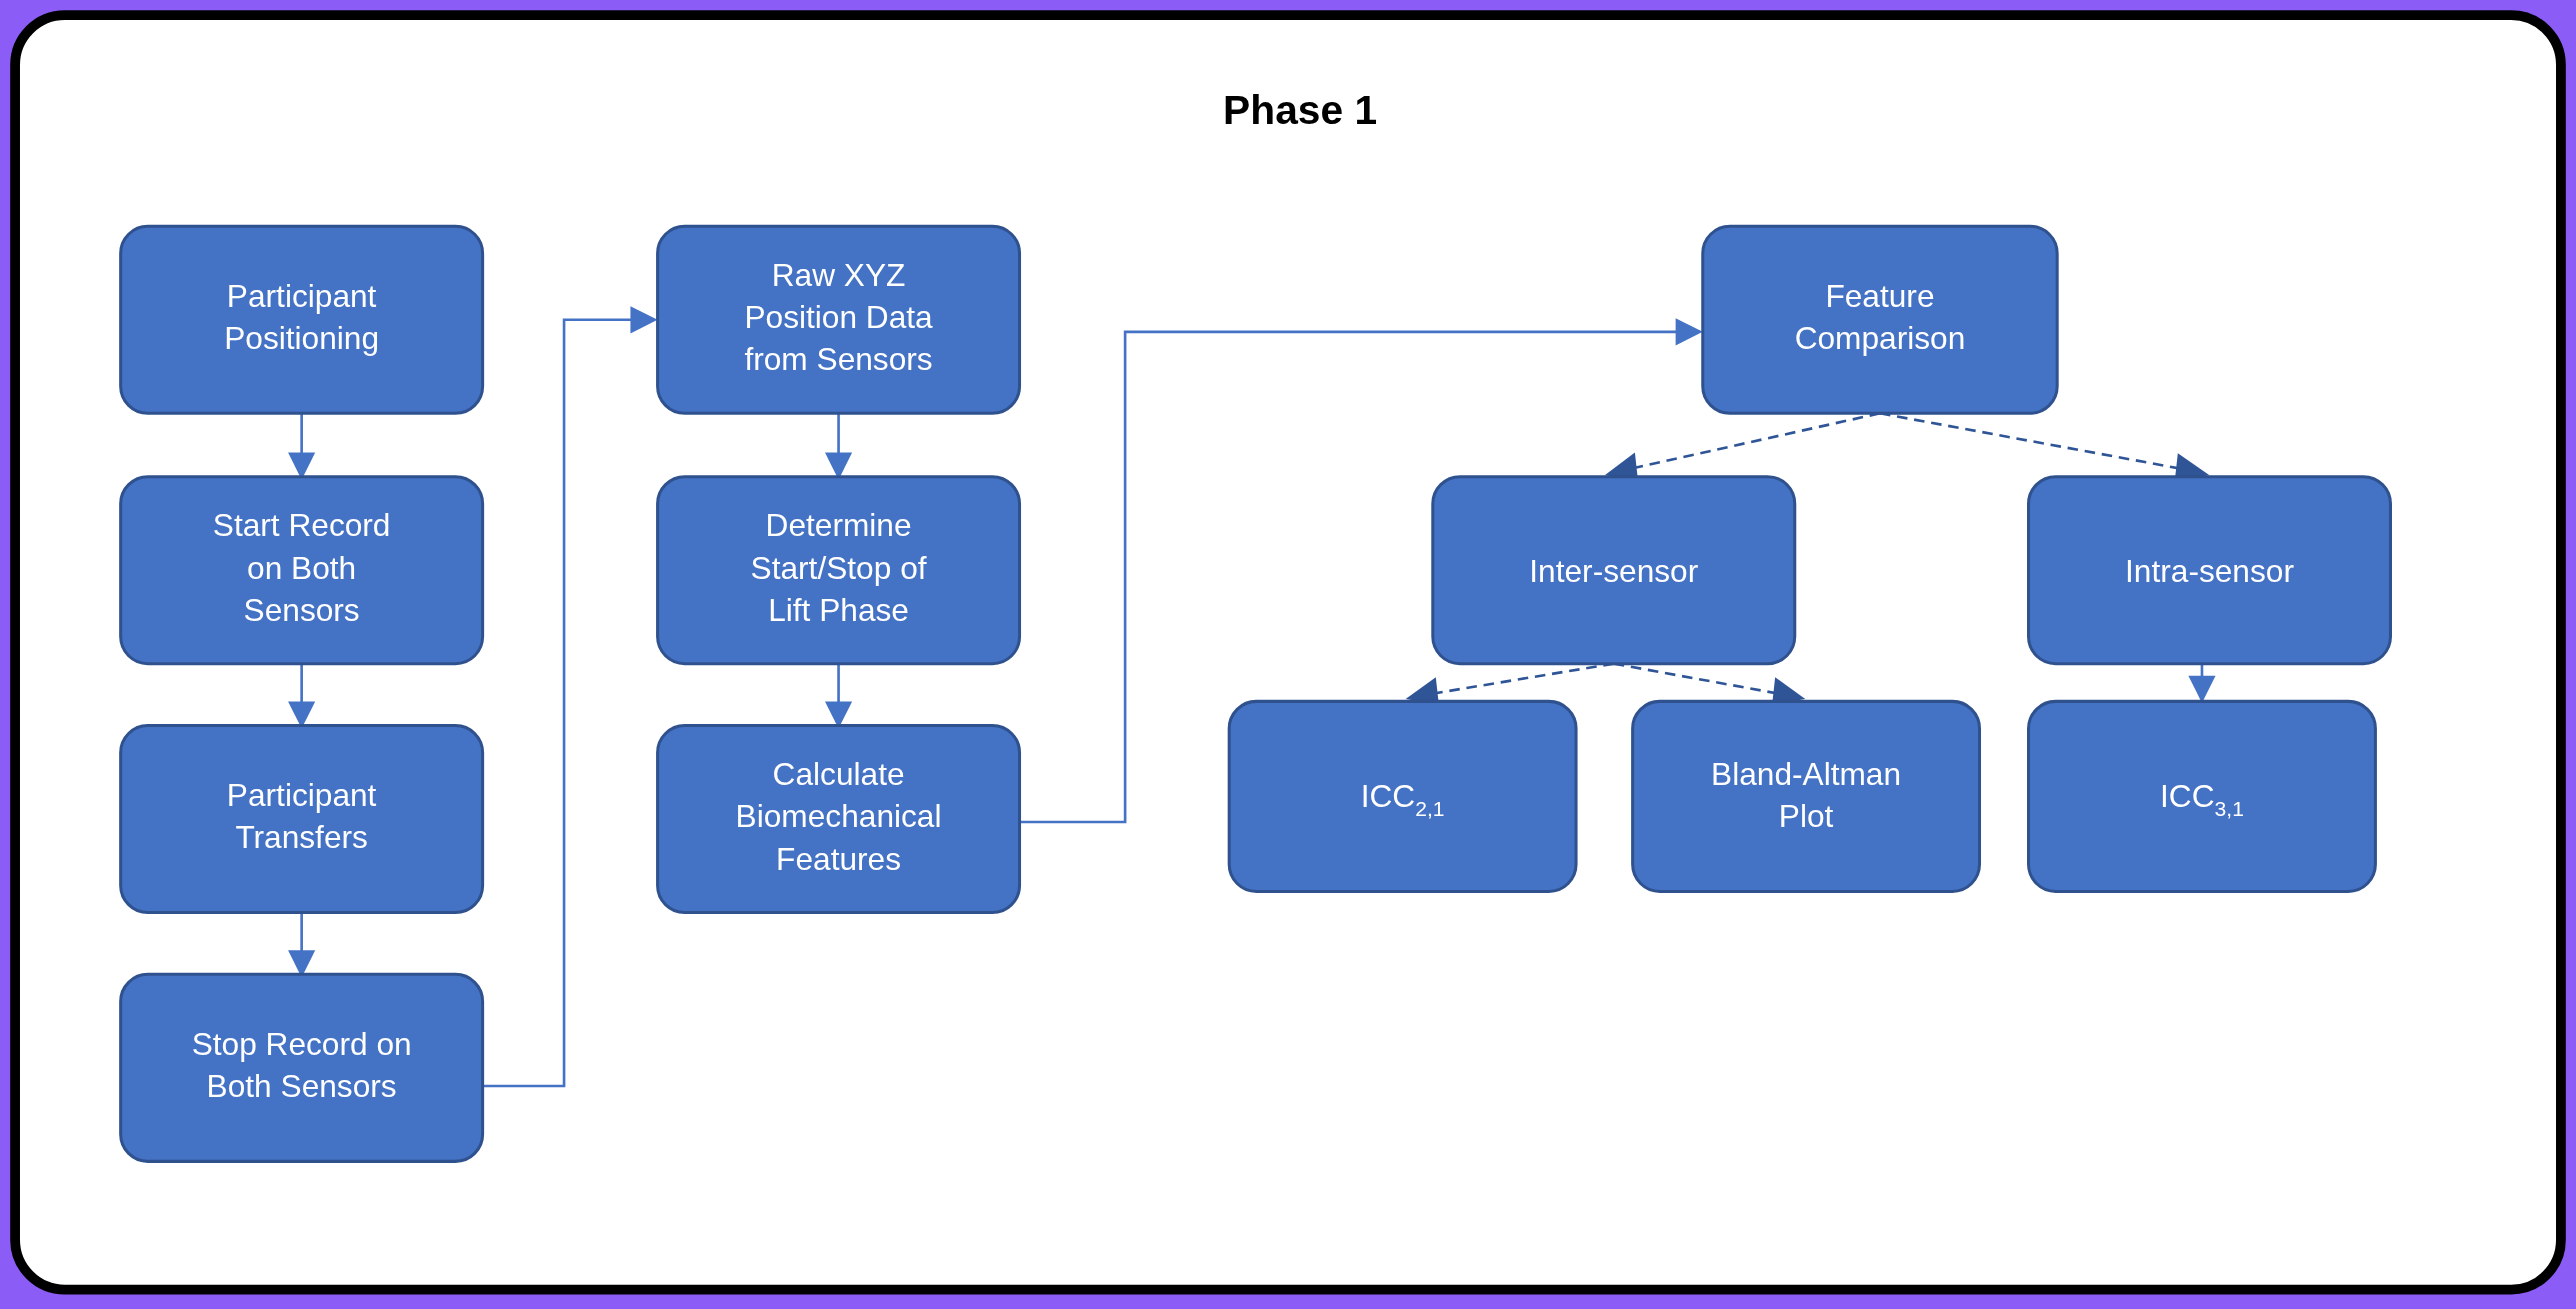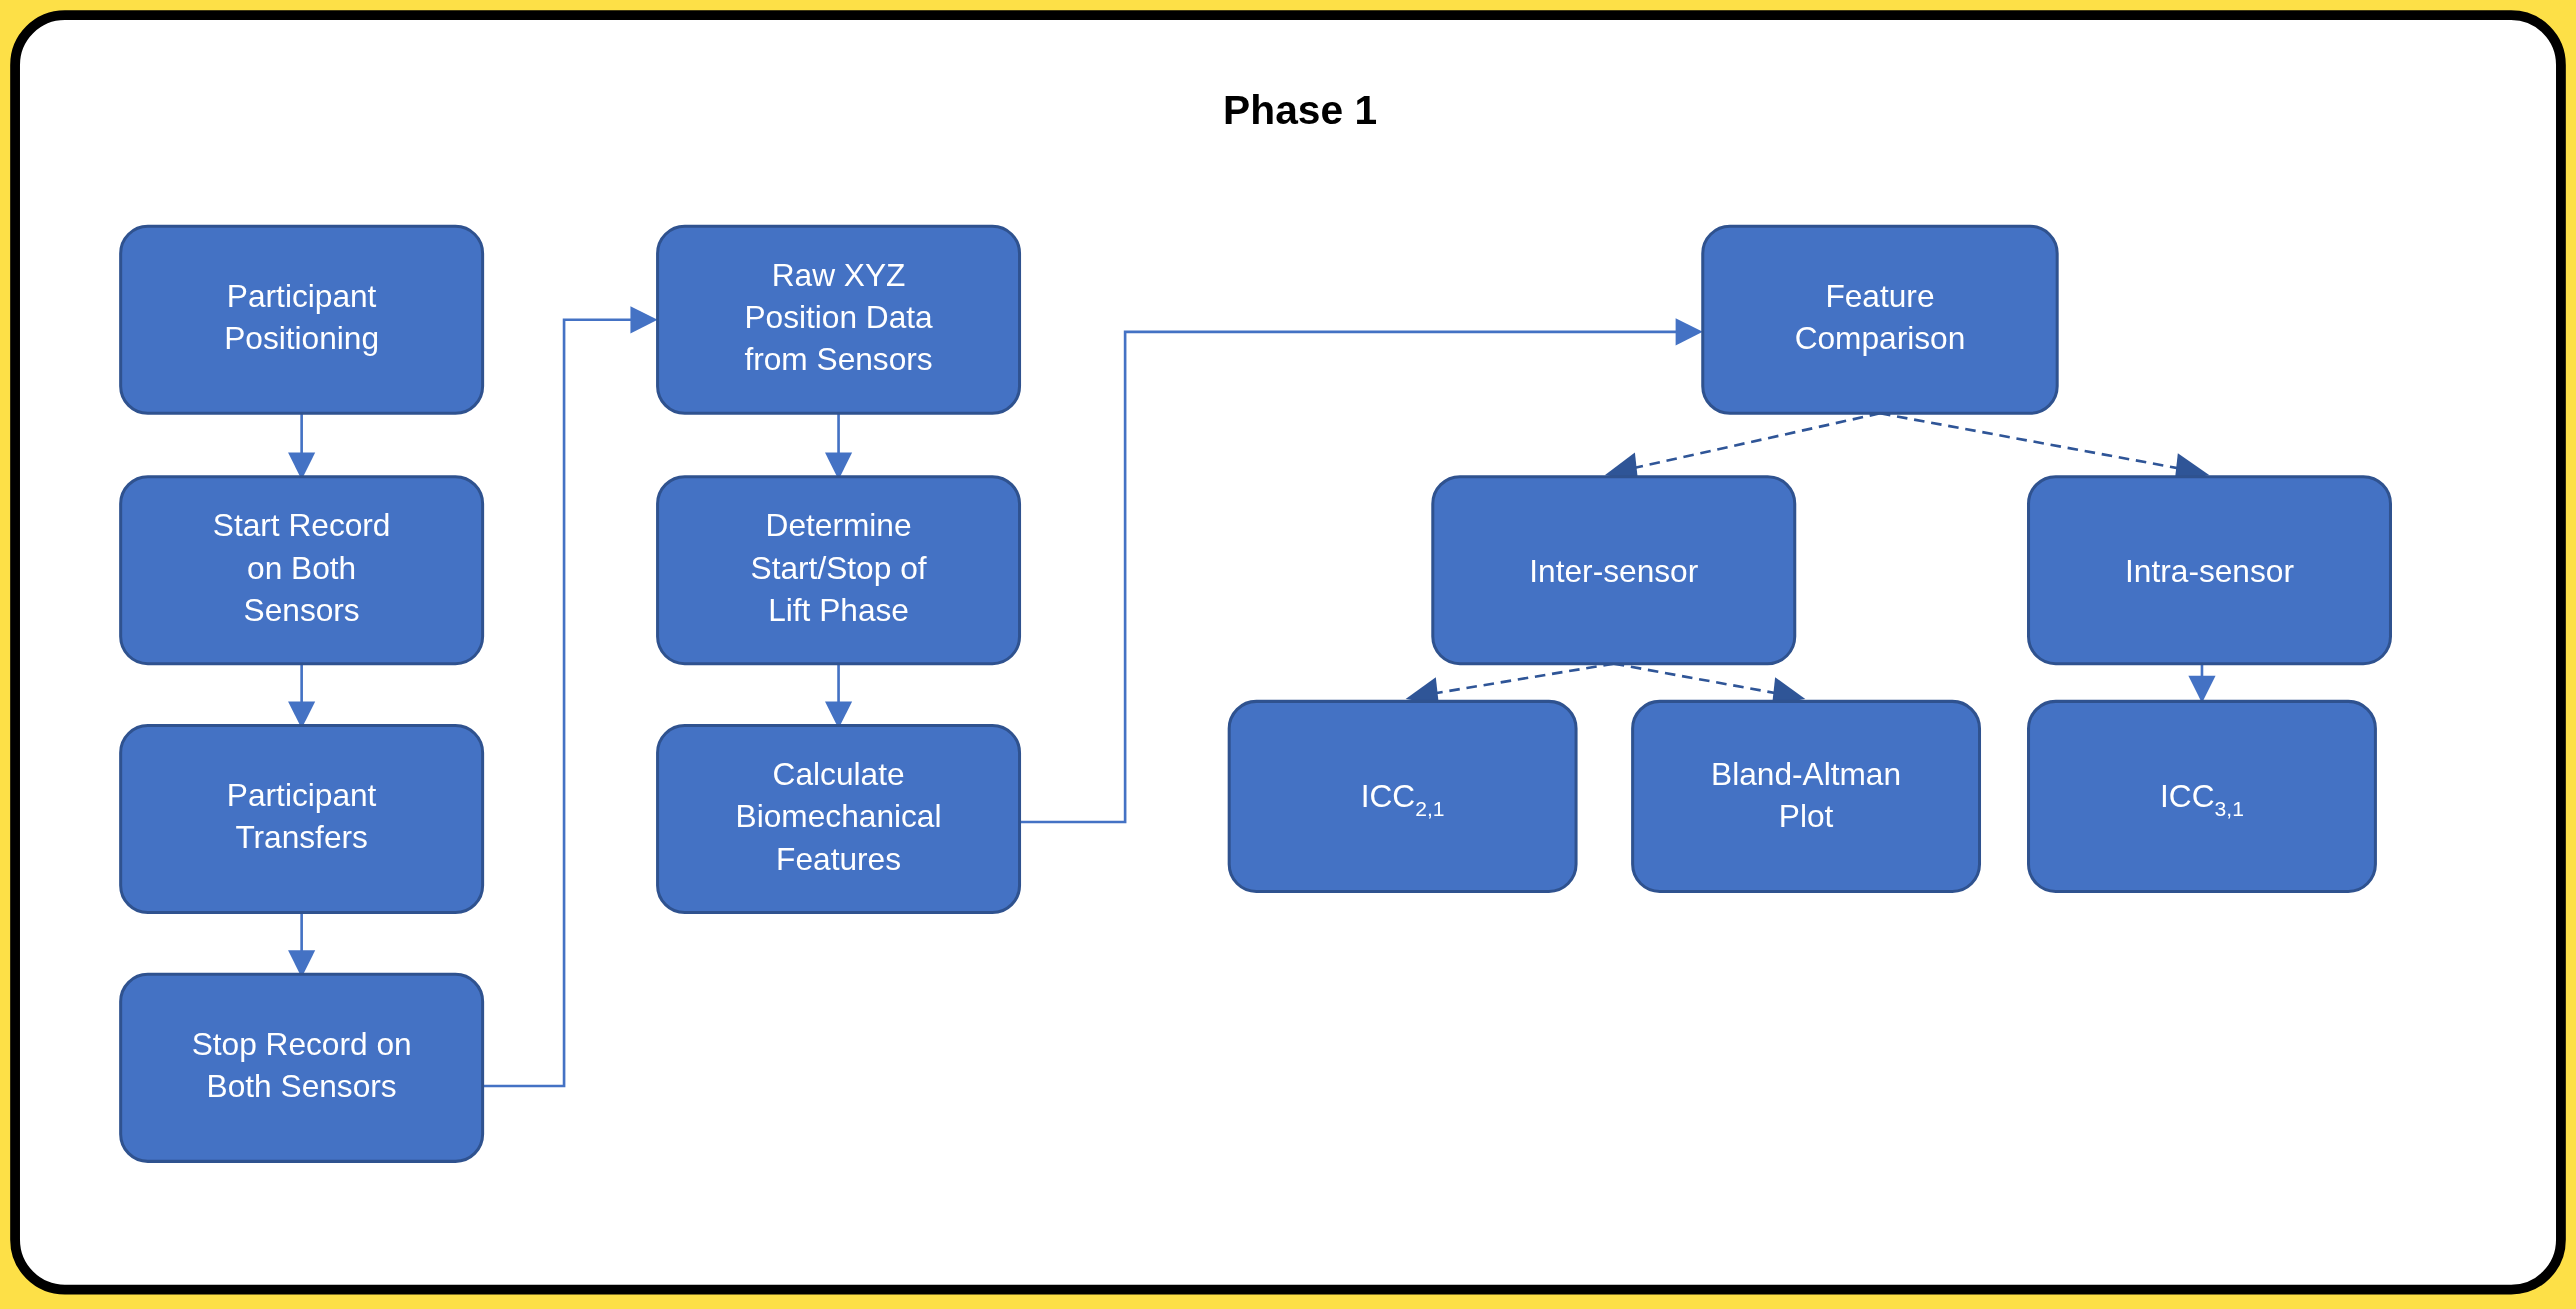--- a/index.html
+++ b/index.html
@@ -7,21 +7,21 @@
     padding: 0;
     background: #ffffff;
   }
   body {
     font-family: "Liberation Sans", sans-serif;
   }
   #canvas-wrap {
     position: relative;
     width: 2576px;
     height: 1310px;
-    background: #fde047;
+    background: #8b5cf6;
     overflow: hidden;
   }
   svg.flow {
     position: absolute;
     left: 0;
     top: 0;
     width: 2576px;
     height: 1310px;
     display: block;
   }

